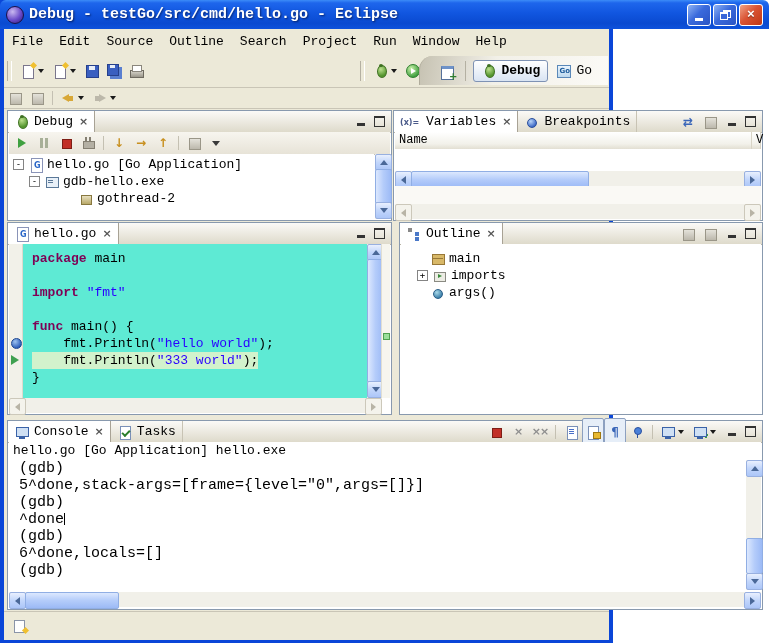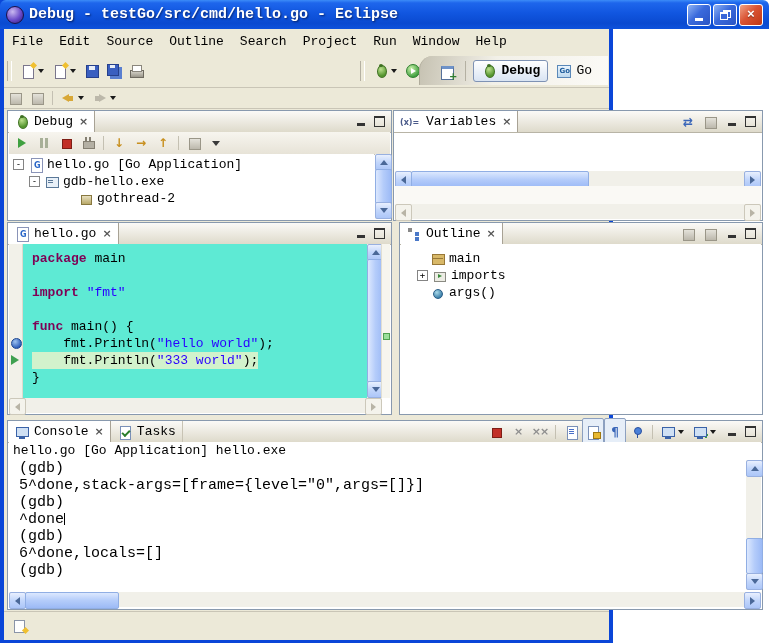--- a/index.html
+++ b/index.html
@@ -377,36 +377,44 @@
     </div>
   </div>
 
   <div class="view" style="left:393px;top:110px;width:368px;height:109px;">
     <div class="tabbar">
       <div class="tab sel">
         <span class="tico i-varx"></span>
         <span>Variables</span>
         <span class="tclose">×</span>
       </div>
+      <div class="tab">
+        <span class="tico i-bp"></span>
+        <span>Breakpoints</span>
+      </div>
       <span class="viewctl">
         <span id="vars-toolbar" class="tb-inline">
             <span class="tbtn">
               <span class="tico blue g-swap">⇄</span>
             </span>
             <span class="tbtn">
               <span class="tico i-gray"></span>
             </span>
           </span>
         <span class="vbtn">
             <span class="glyph-min"></span>
           </span>
         <span class="vbtn">
             <span class="glyph-max"></span>
           </span>
       </span>
+    </div>
+    <div class="colhdr">
+      <span class="hcell" style="left:0;width:348px;">Name</span>
+      <span class="hcell" style="left:357px;right:0;">V</span>
     </div>
     <div class="vars-white"></div>
     <div class="sb h" style="left:1px;right:1px;top:60px;">
       <span class="sbtn a">
           <span class="tri l"></span>
         </span>
       <span class="sthumb" style="left:16px;width:176px;"></span>
       <span class="sbtn b">
           <span class="tri r"></span>
         </span>

